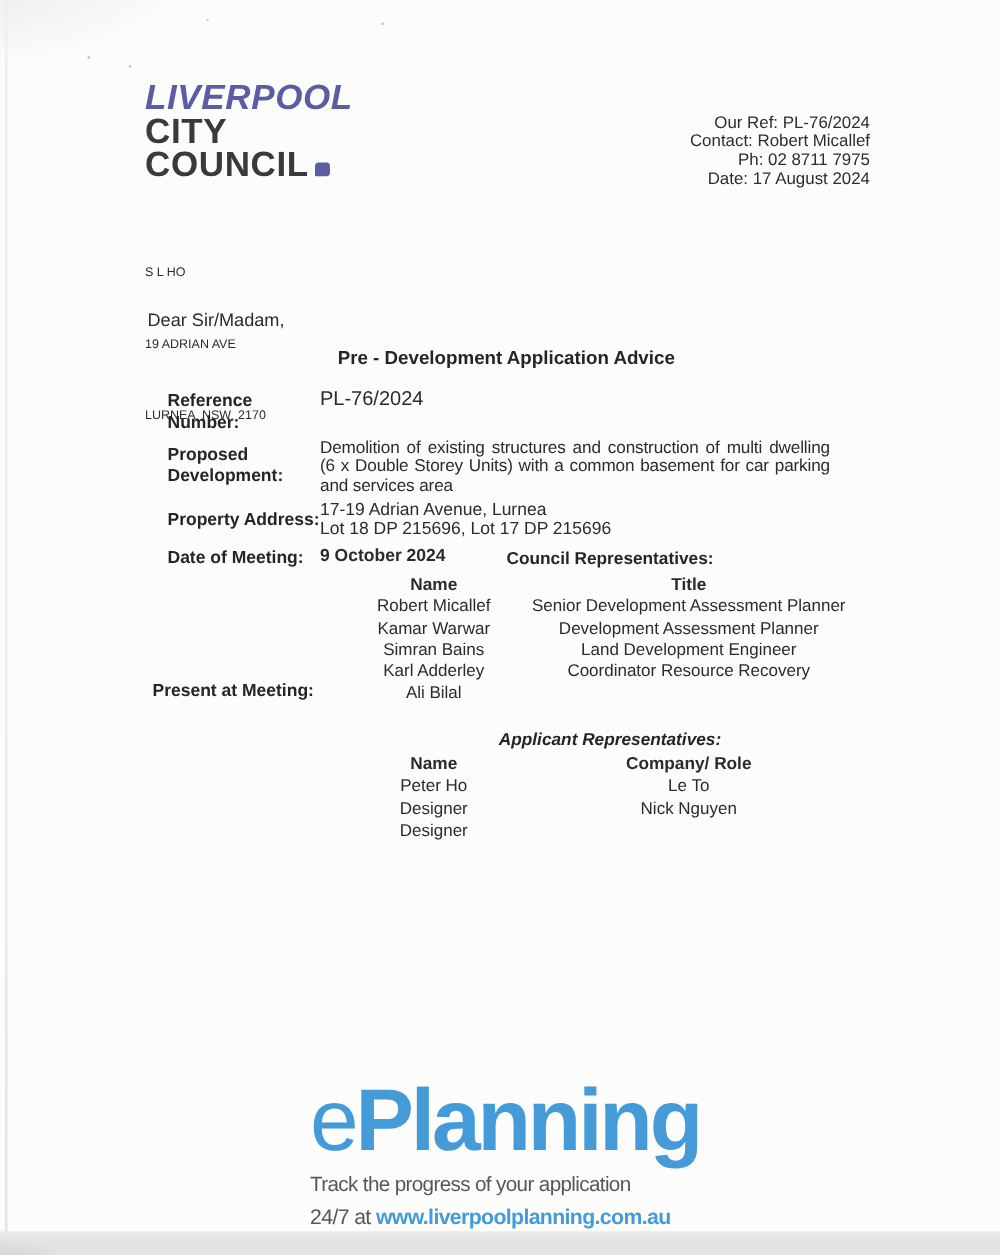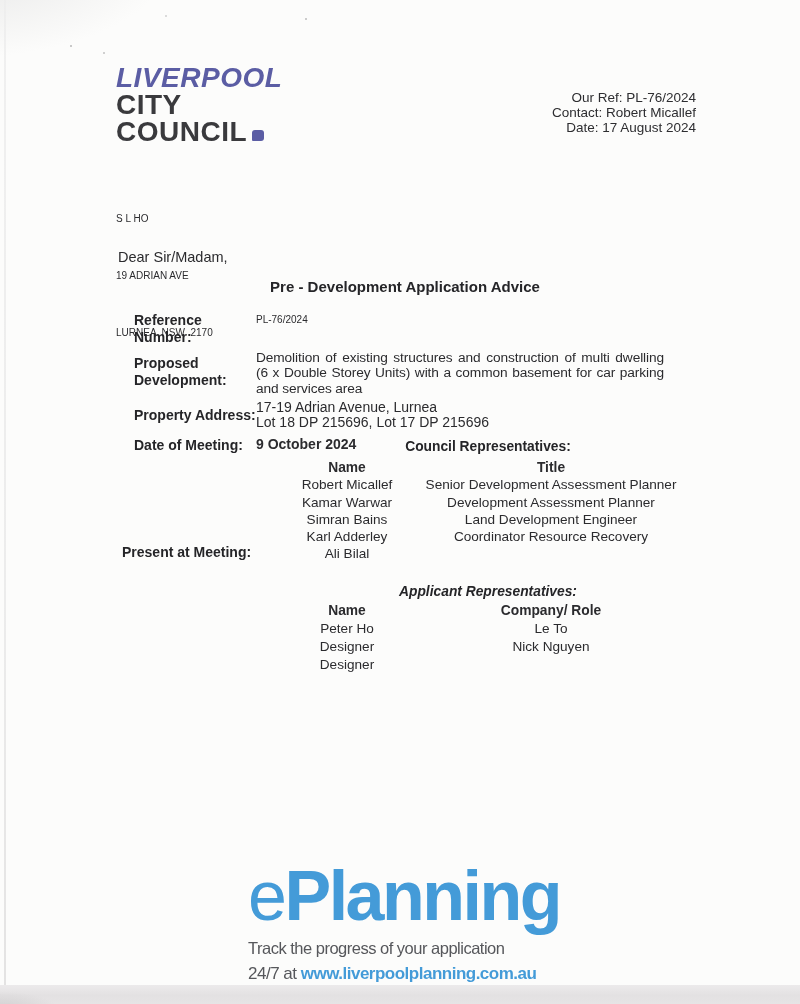--- a/index.html
+++ b/index.html
@@ -123,37 +123,38 @@
 
   <div class="logo">
     <div class="logo-line purple">LIVERPOOL</div>
     <div class="logo-line">CITY</div>
     <div class="logo-line"><span>COUNCIL</span><span class="logo-mark"></span></div>
   </div>
 
   <div class="ref-block">
     <div>Our Ref: PL-76/2024</div>
     <div>Contact: Robert Micallef</div>
+    <div>Ph: 02 8711 7975</div>
     <div>Date: 17 August 2024</div>
   </div>
 
   <div class="recipient">
     <div>S L HO</div>
     <div>19 ADRIAN AVE</div>
     <div>LURNEA  NSW  2170</div>
   </div>
 
   <div class="salutation">Dear Sir/Madam,</div>
 
   <div class="doc-title">Pre - Development Application Advice</div>
 
   <div class="details">
     <div class="detail-row">
       <div class="detail-label">Reference Number:</div>
-      <div class="detail-value" style="font-size:10px">PL-76/2024</div>
+      <div class="detail-value" style="font-size:16px">PL-76/2024</div>
     </div>
     <div class="detail-row row-proposed">
       <div class="detail-label"><span class="narrow-label">Proposed Development:</span></div>
       <div class="detail-value">Demolition of existing structures and construction of multi dwelling (6 x Double Storey Units) with a common basement for car parking and services area</div>
     </div>
     <div class="detail-row row-property">
       <div class="detail-label">Property Address:</div>
       <div class="detail-value" style="font-size:14px">
         <div>17-19 Adrian Avenue, Lurnea</div>
         <div>Lot 18 DP 215696, Lot 17 DP 215696</div>

